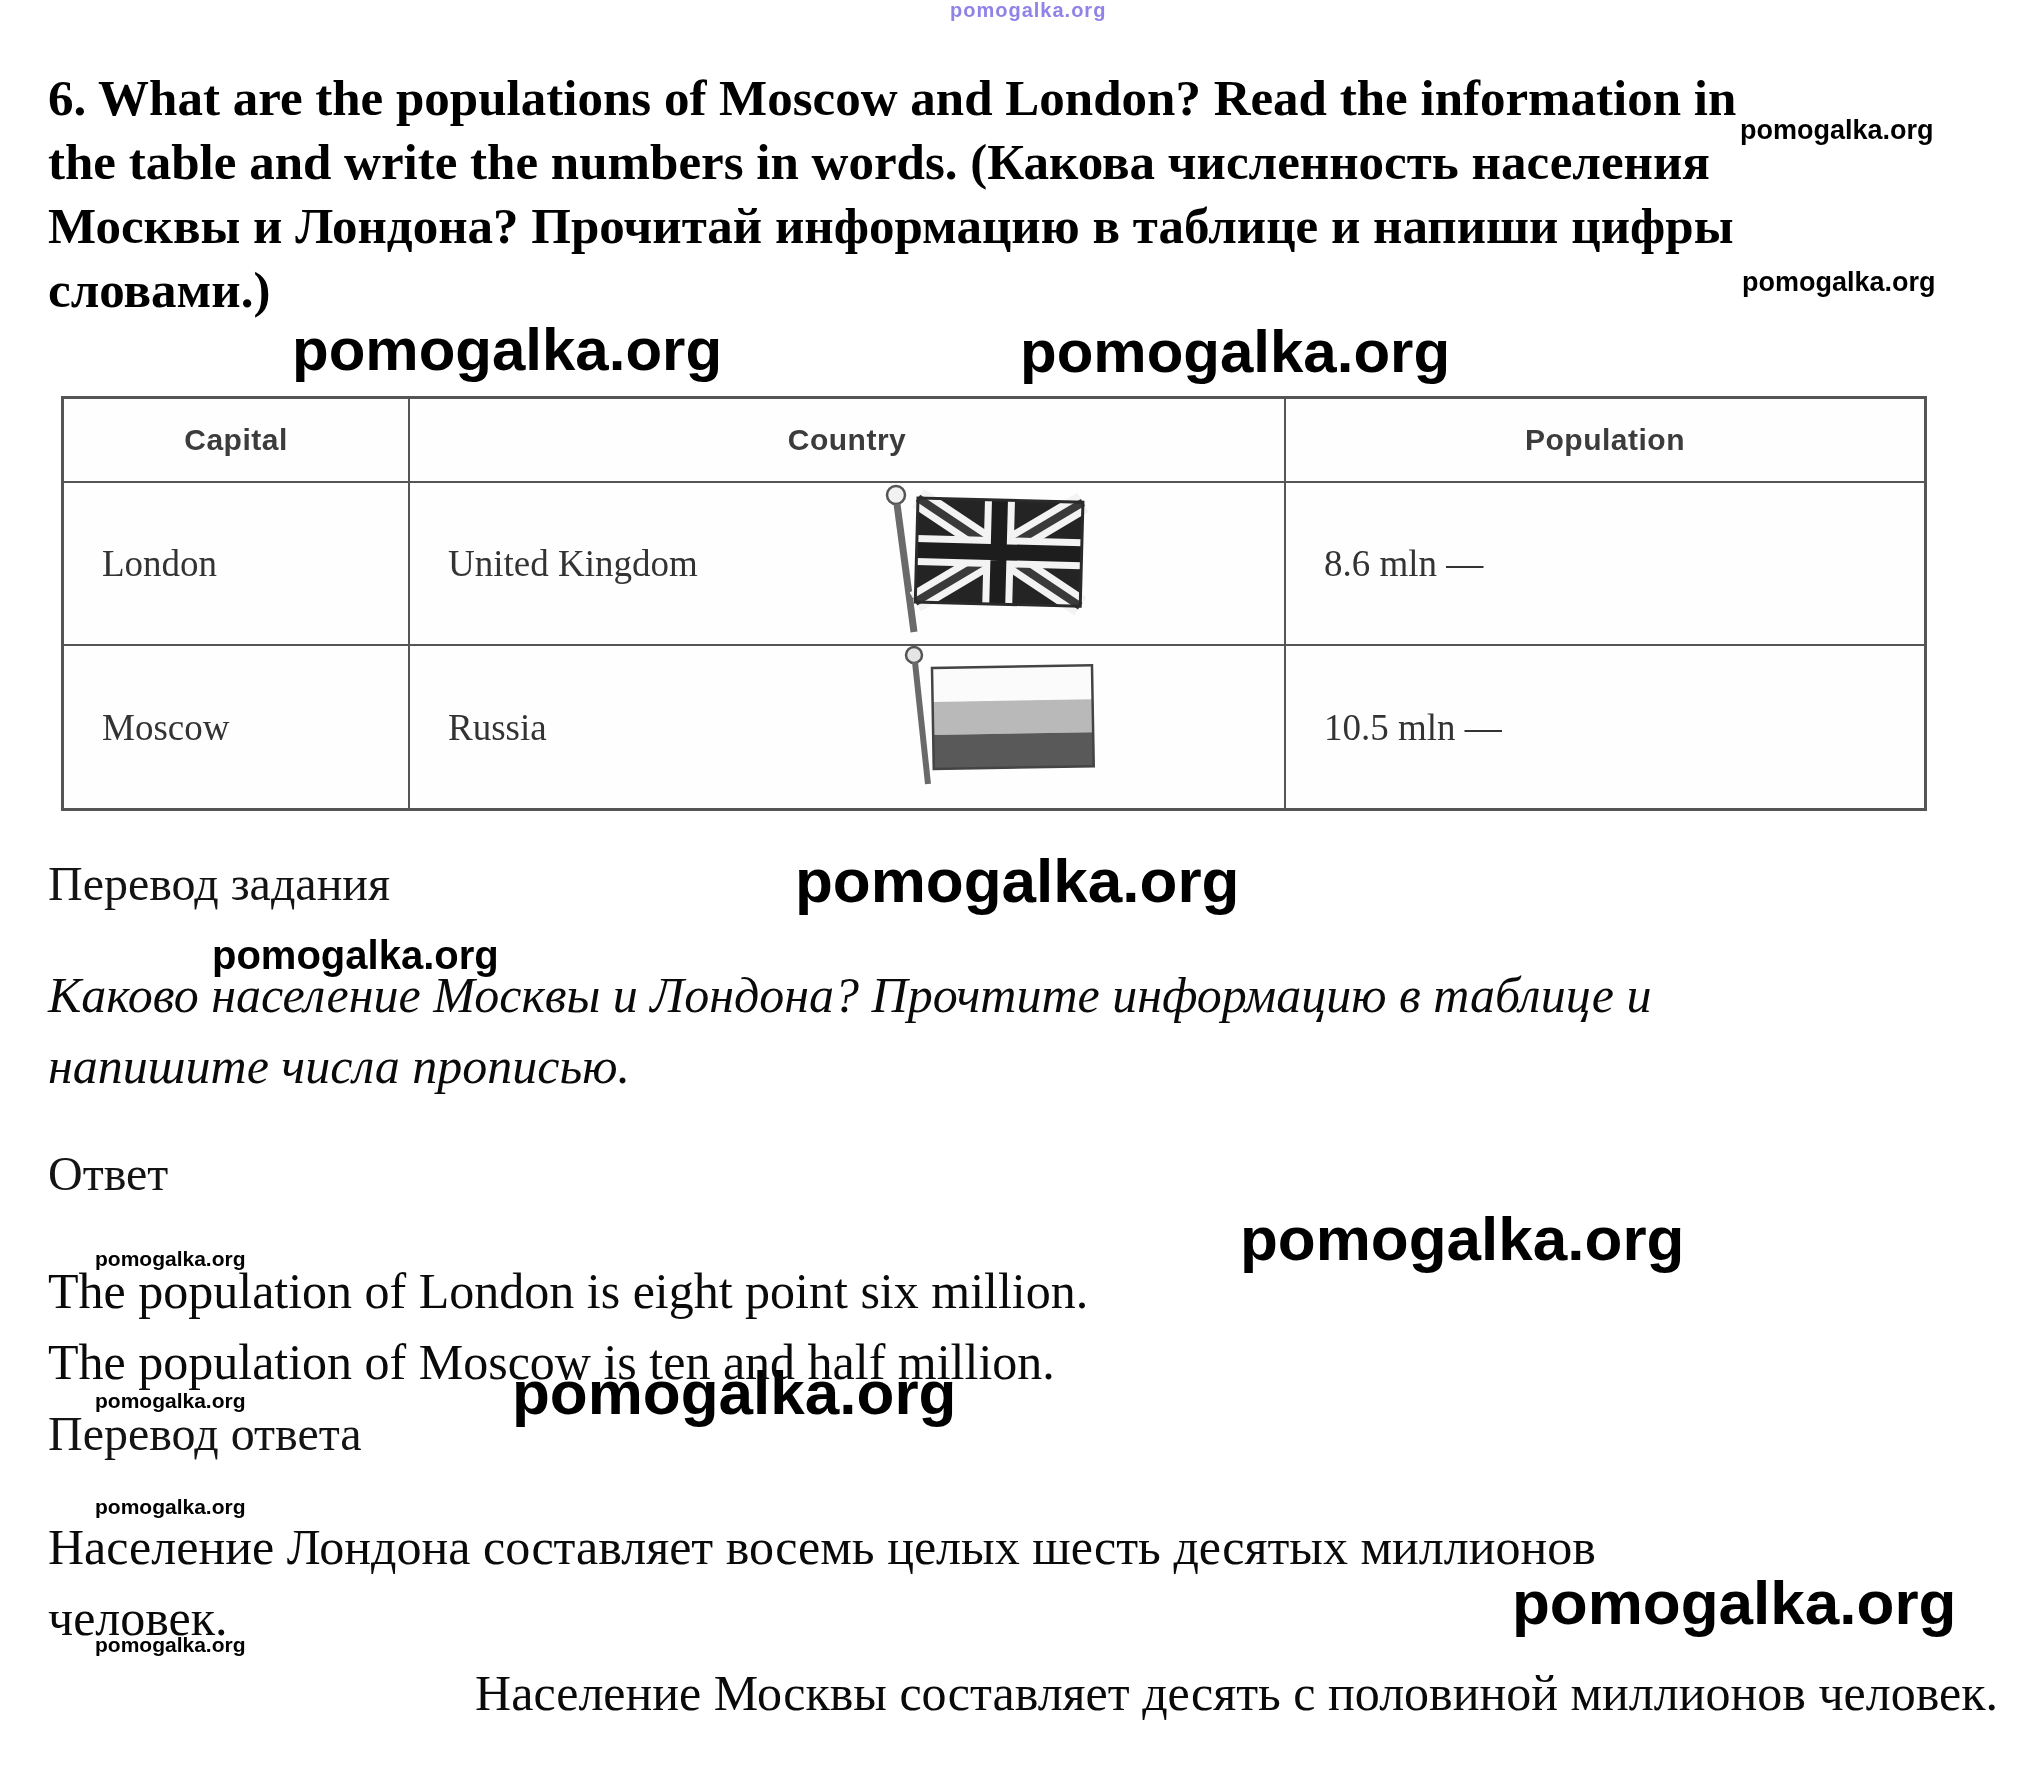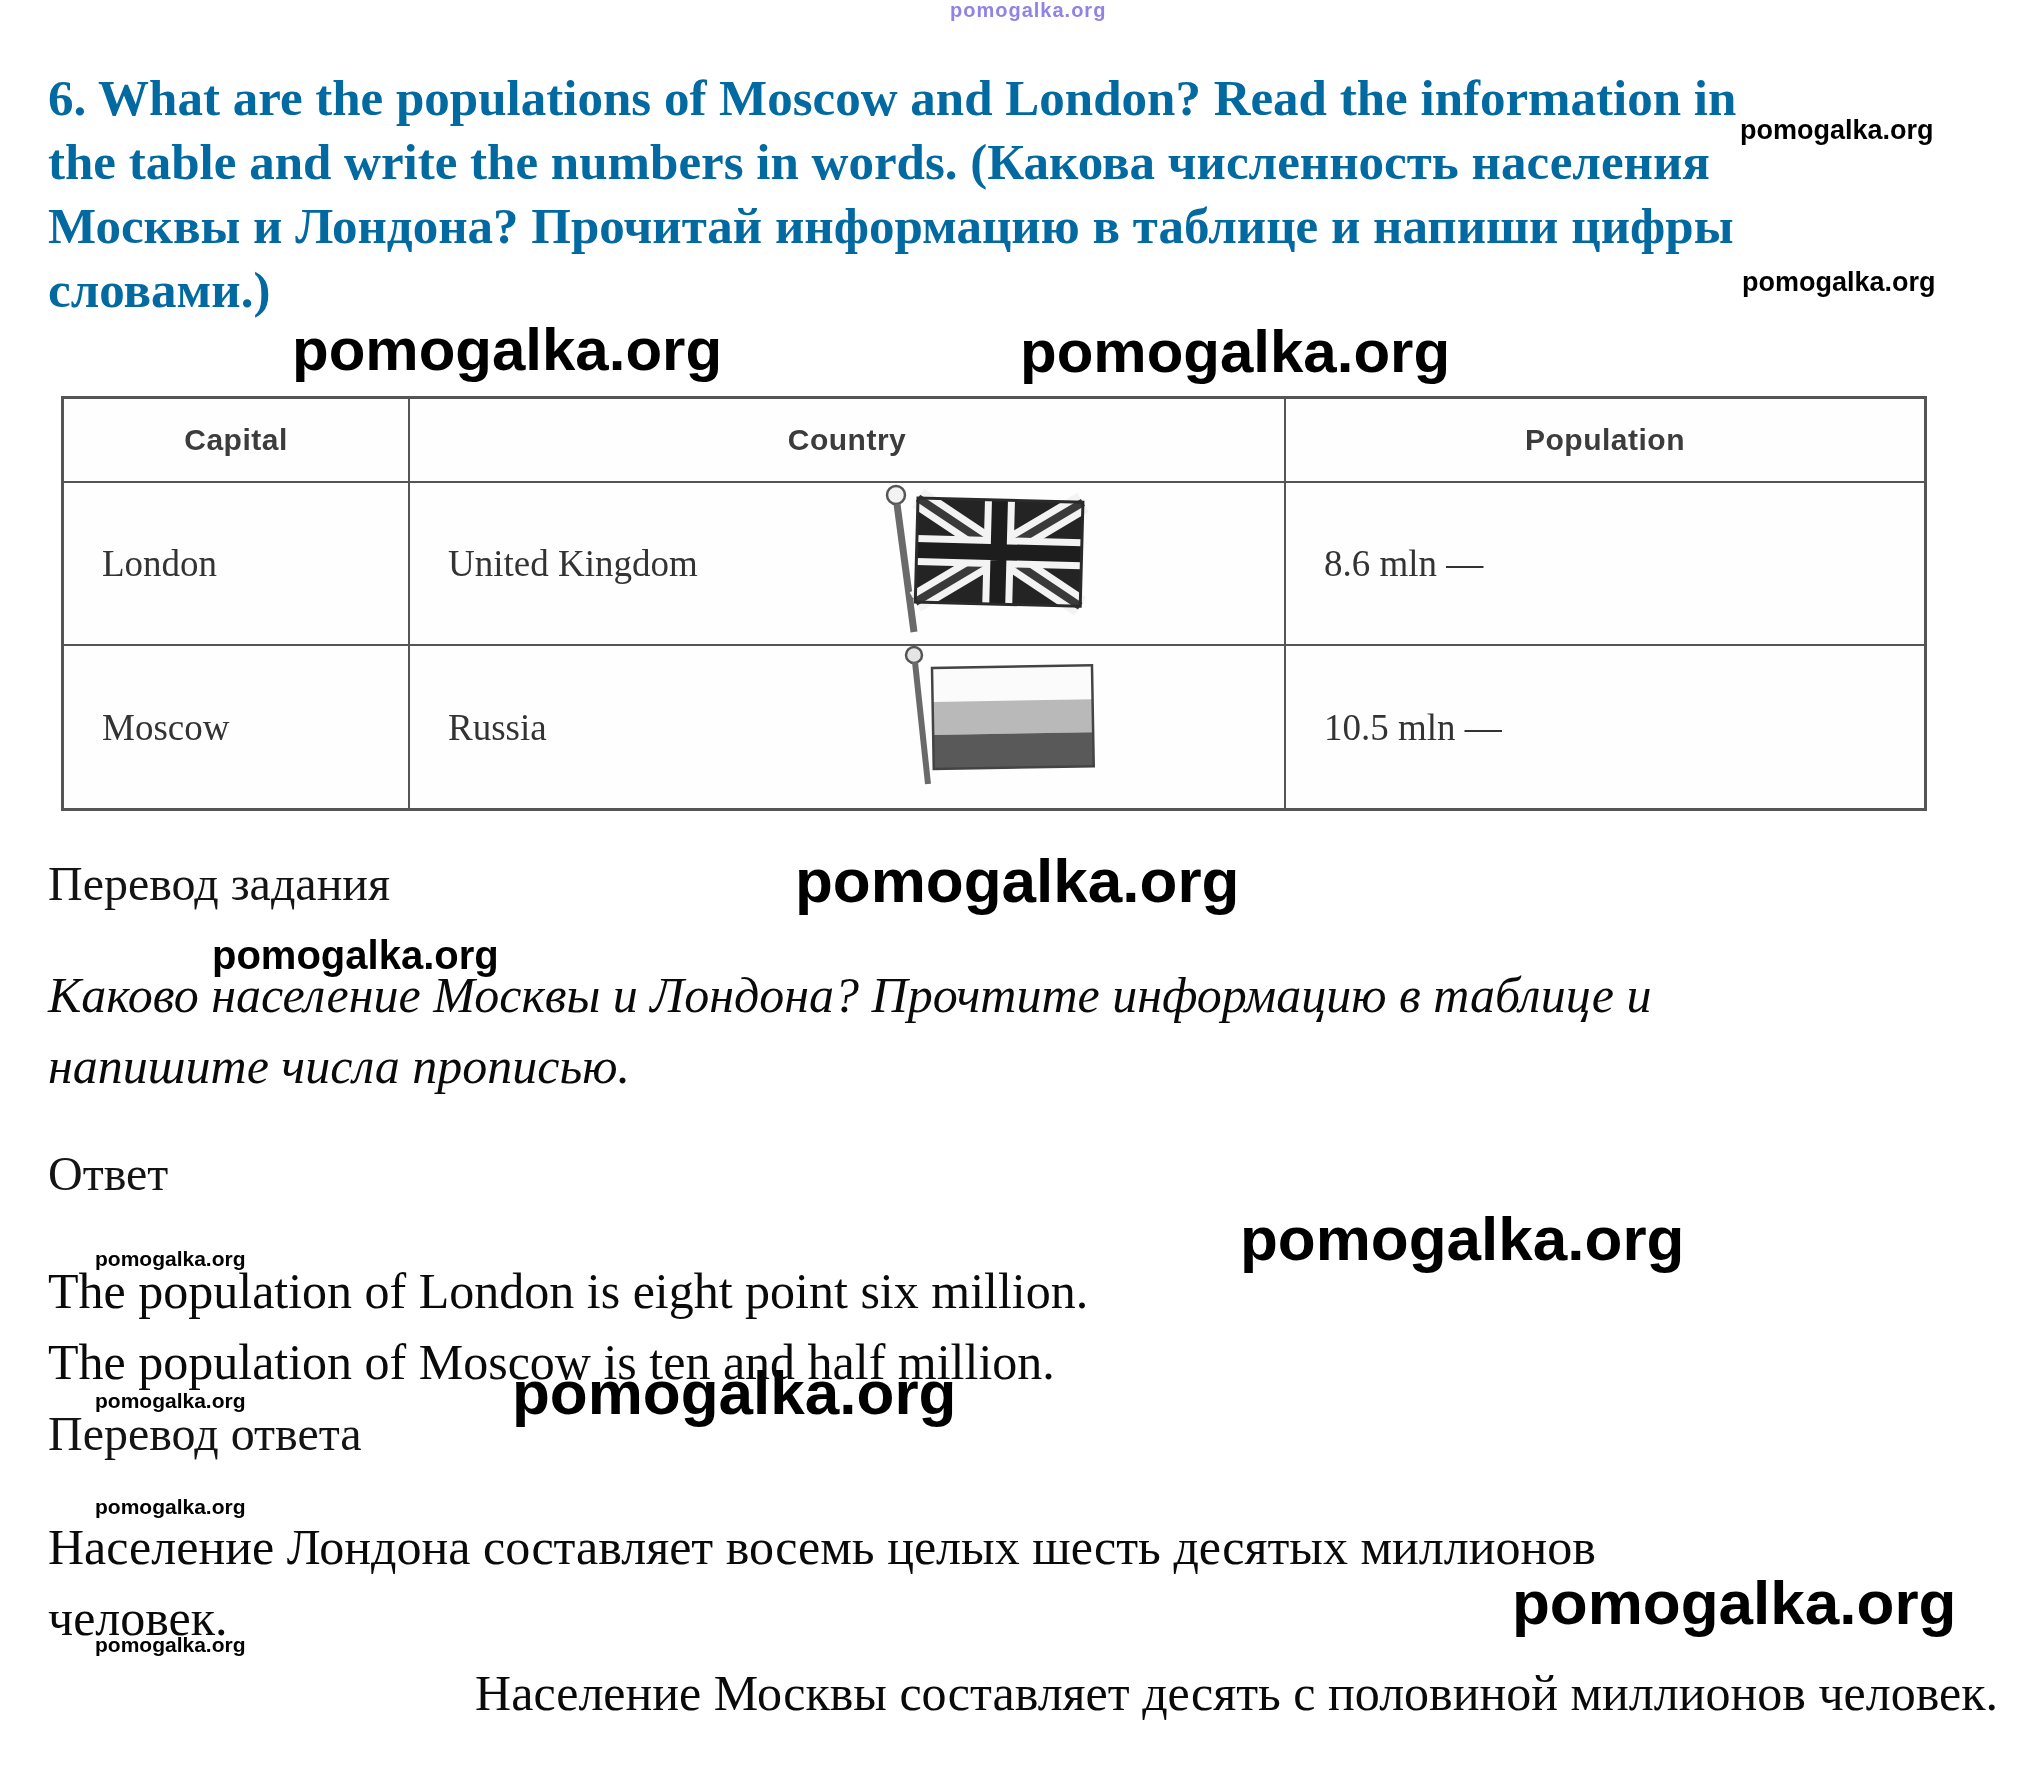--- a/index.html
+++ b/index.html
@@ -8,21 +8,21 @@
 
   .canvas { position:absolute; inset:0; }
 
   
   .wm { position:absolute; font-family:"Liberation Sans", sans-serif; font-weight:700;
         color:#000; white-space:nowrap; line-height:1.05;text-align:right; }
   .wm-purple { color:#8f83e8; letter-spacing:1px; }
 
   
   .title { position:absolute; left:48px; top:66px; width:1950px;
-           font-weight:700; font-size:51px; line-height:64px; color:#0369a1;
+           font-weight:700; font-size:51px; line-height:64px; color:#000000;
            white-space:pre-line; }
 
   
   .scan-table { position:absolute; left:61px; top:396px; width:1866px;
                 border:3px solid #555; background:#fefefe;
                 display:grid; grid-template-columns:346px 876px 638px;
                 grid-template-rows:84px 163px 162px; color:#2e2e2e; }
   .cell { border-right:2px solid #555; border-bottom:2px solid #555;
           display:flex; align-items:center; position:relative;text-align:right; }
   .cell.last-col { border-right:none; }

